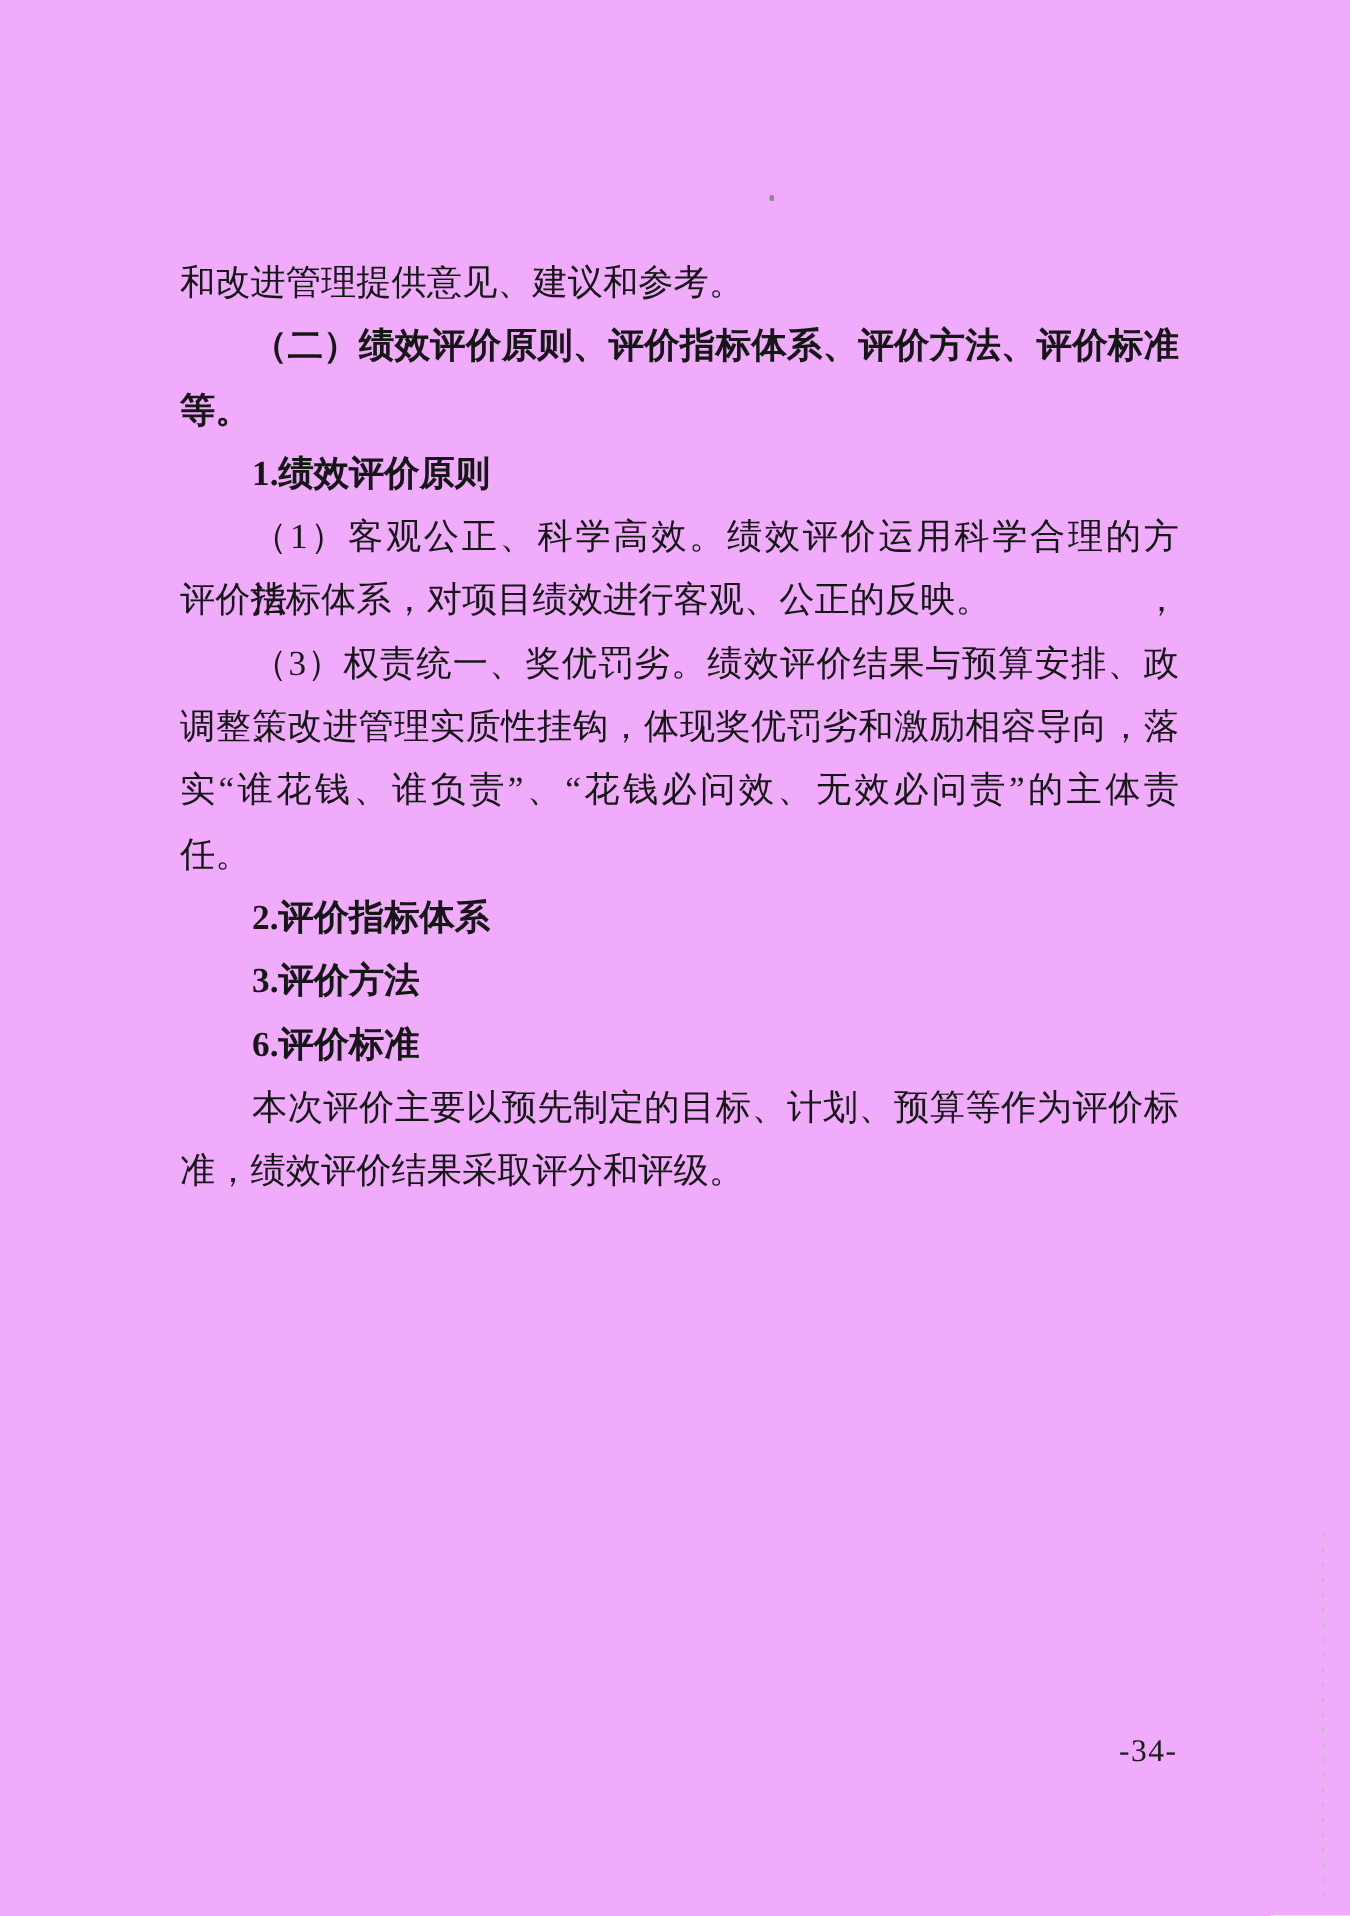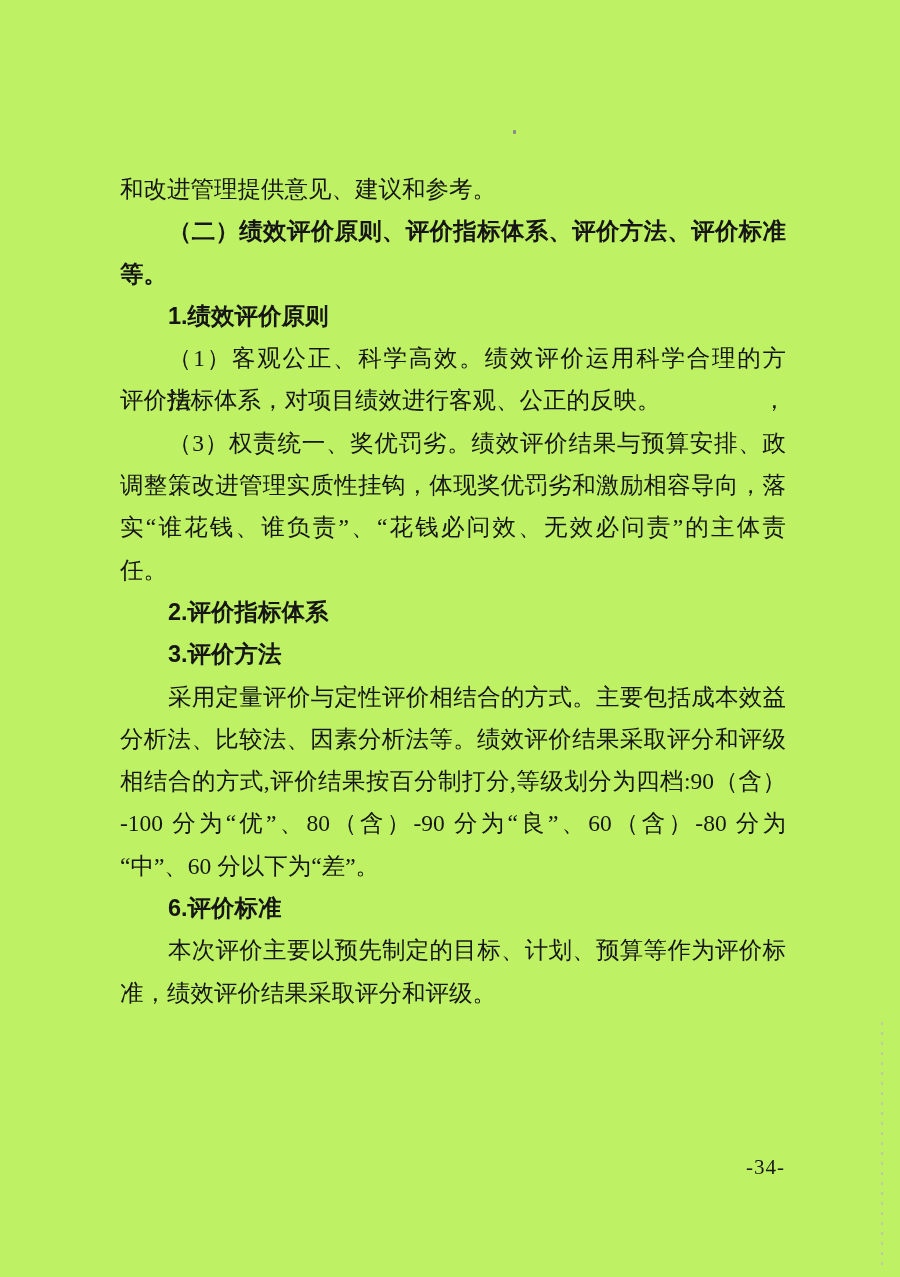--- a/index.html
+++ b/index.html
@@ -4,42 +4,42 @@
 <style>
   html, body {
     margin: 0;
     padding: 0;
     background: #ffffff;
   }
   .page {
     position: relative;
     width: 900px;
     height: 1277px;
-    background: #bef264;
+    background: #f0abfc;
     overflow: hidden;
     font-family: "Liberation Serif", "DejaVu Serif", serif;
     color: #161616;
   }
   .textblock {
     position: absolute;
     left: 120px;
     top: 168px;
     width: 666px;
   }
   .para { margin: 0; padding: 0; }
   .line {
     height: 42.3px;
     line-height: 42.3px;
     font-size: 23.5px;
     text-align: left;
     white-space: normal;
     overflow: visible;
   }
   .para.heading .line {
-    font-family: Liberation Sans, sans-serif;
+    font-family: Liberation Serif, serif;
     font-weight: 700;
   }
   .line.just {
     text-align: justify;
     text-align-last: justify;
   }
   .line.indent {
     padding-left: 48px;
   }
   .pagenum {
@@ -103,27 +103,20 @@
         <div class="line just">调整、改进管理实质性挂钩，体现奖优罚劣和激励相容导向，落</div>
         <div class="line just">实“谁花钱、谁负责”、“花钱必问效、无效必问责”的主体责</div>
         <div class="line">任。</div>
       </div>
       <div class="para heading">
         <div class="line indent">2.评价指标体系</div>
       </div>
       <div class="para heading">
         <div class="line indent">3.评价方法</div>
       </div>
-      <div class="para body">
-        <div class="line just indent">采用定量评价与定性评价相结合的方式。主要包括成本效益</div>
-        <div class="line just">分析法、比较法、因素分析法等。绩效评价结果采取评分和评级</div>
-        <div class="line just">相结合的方式,评价结果按百分制打分,等级划分为四档:90（含）</div>
-        <div class="line just">-100 分为“优”、80（含）-90 分为“良”、60（含）-80 分为</div>
-        <div class="line">“中”、60 分以下为“差”。</div>
-      </div>
       <div class="para heading">
         <div class="line indent">6.评价标准</div>
       </div>
       <div class="para body">
         <div class="line just indent">本次评价主要以预先制定的目标、计划、预算等作为评价标</div>
         <div class="line">准，绩效评价结果采取评分和评级。</div>
       </div>
     </main>
   <div class="pagenum">-34-</div>
   <div class="edge-artifact"></div>

